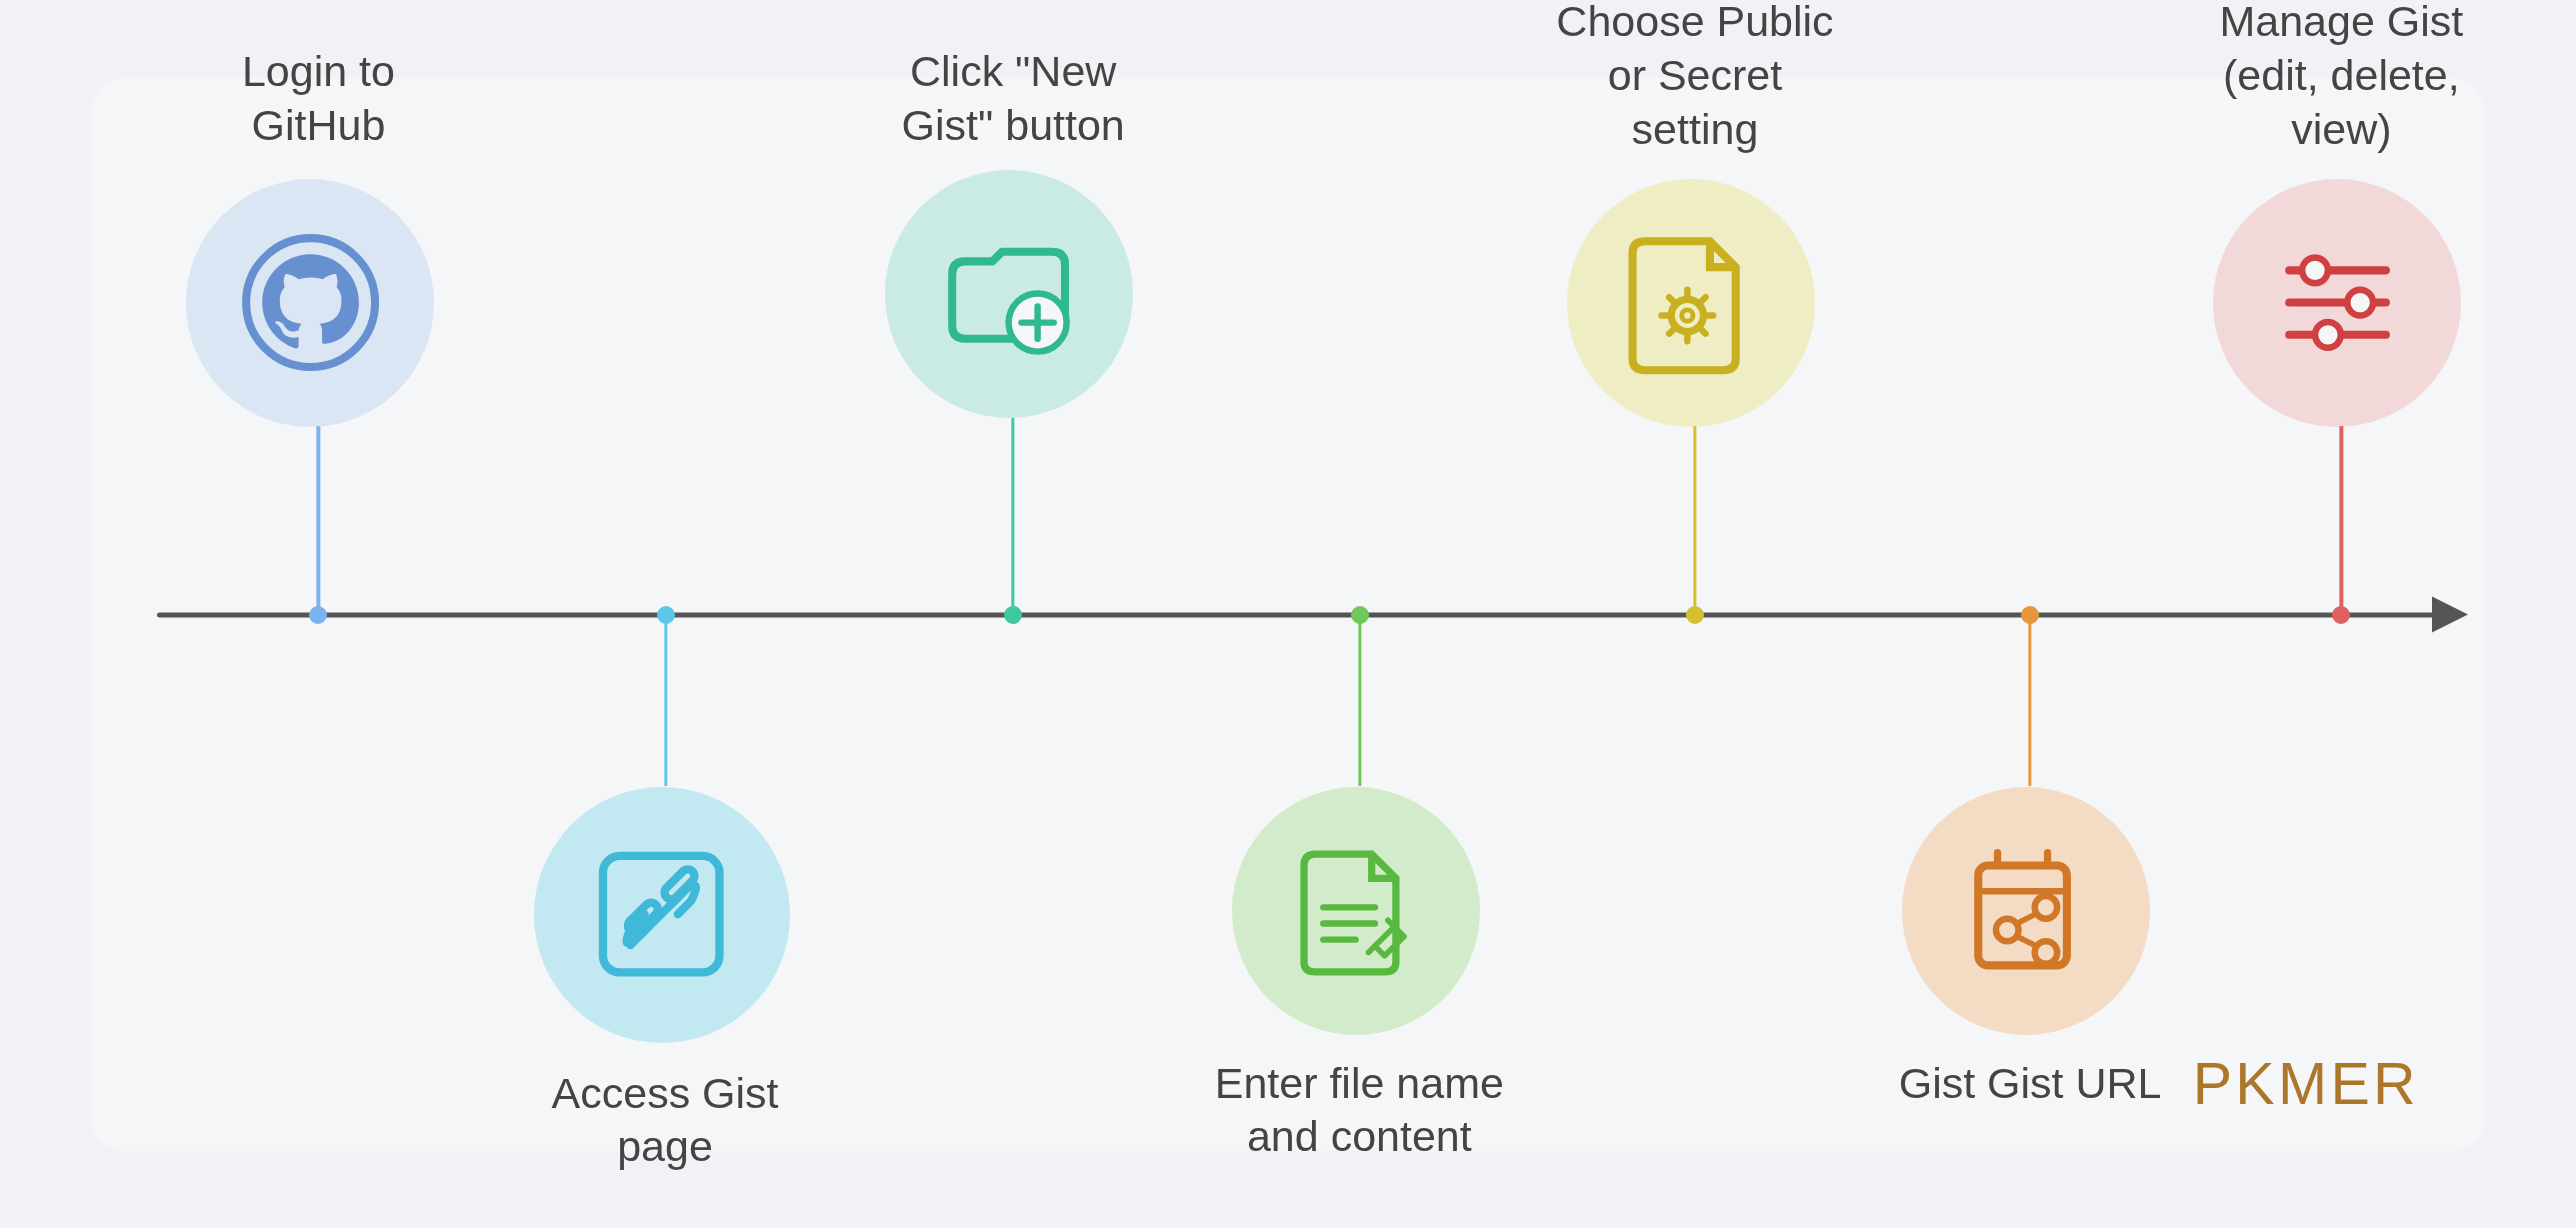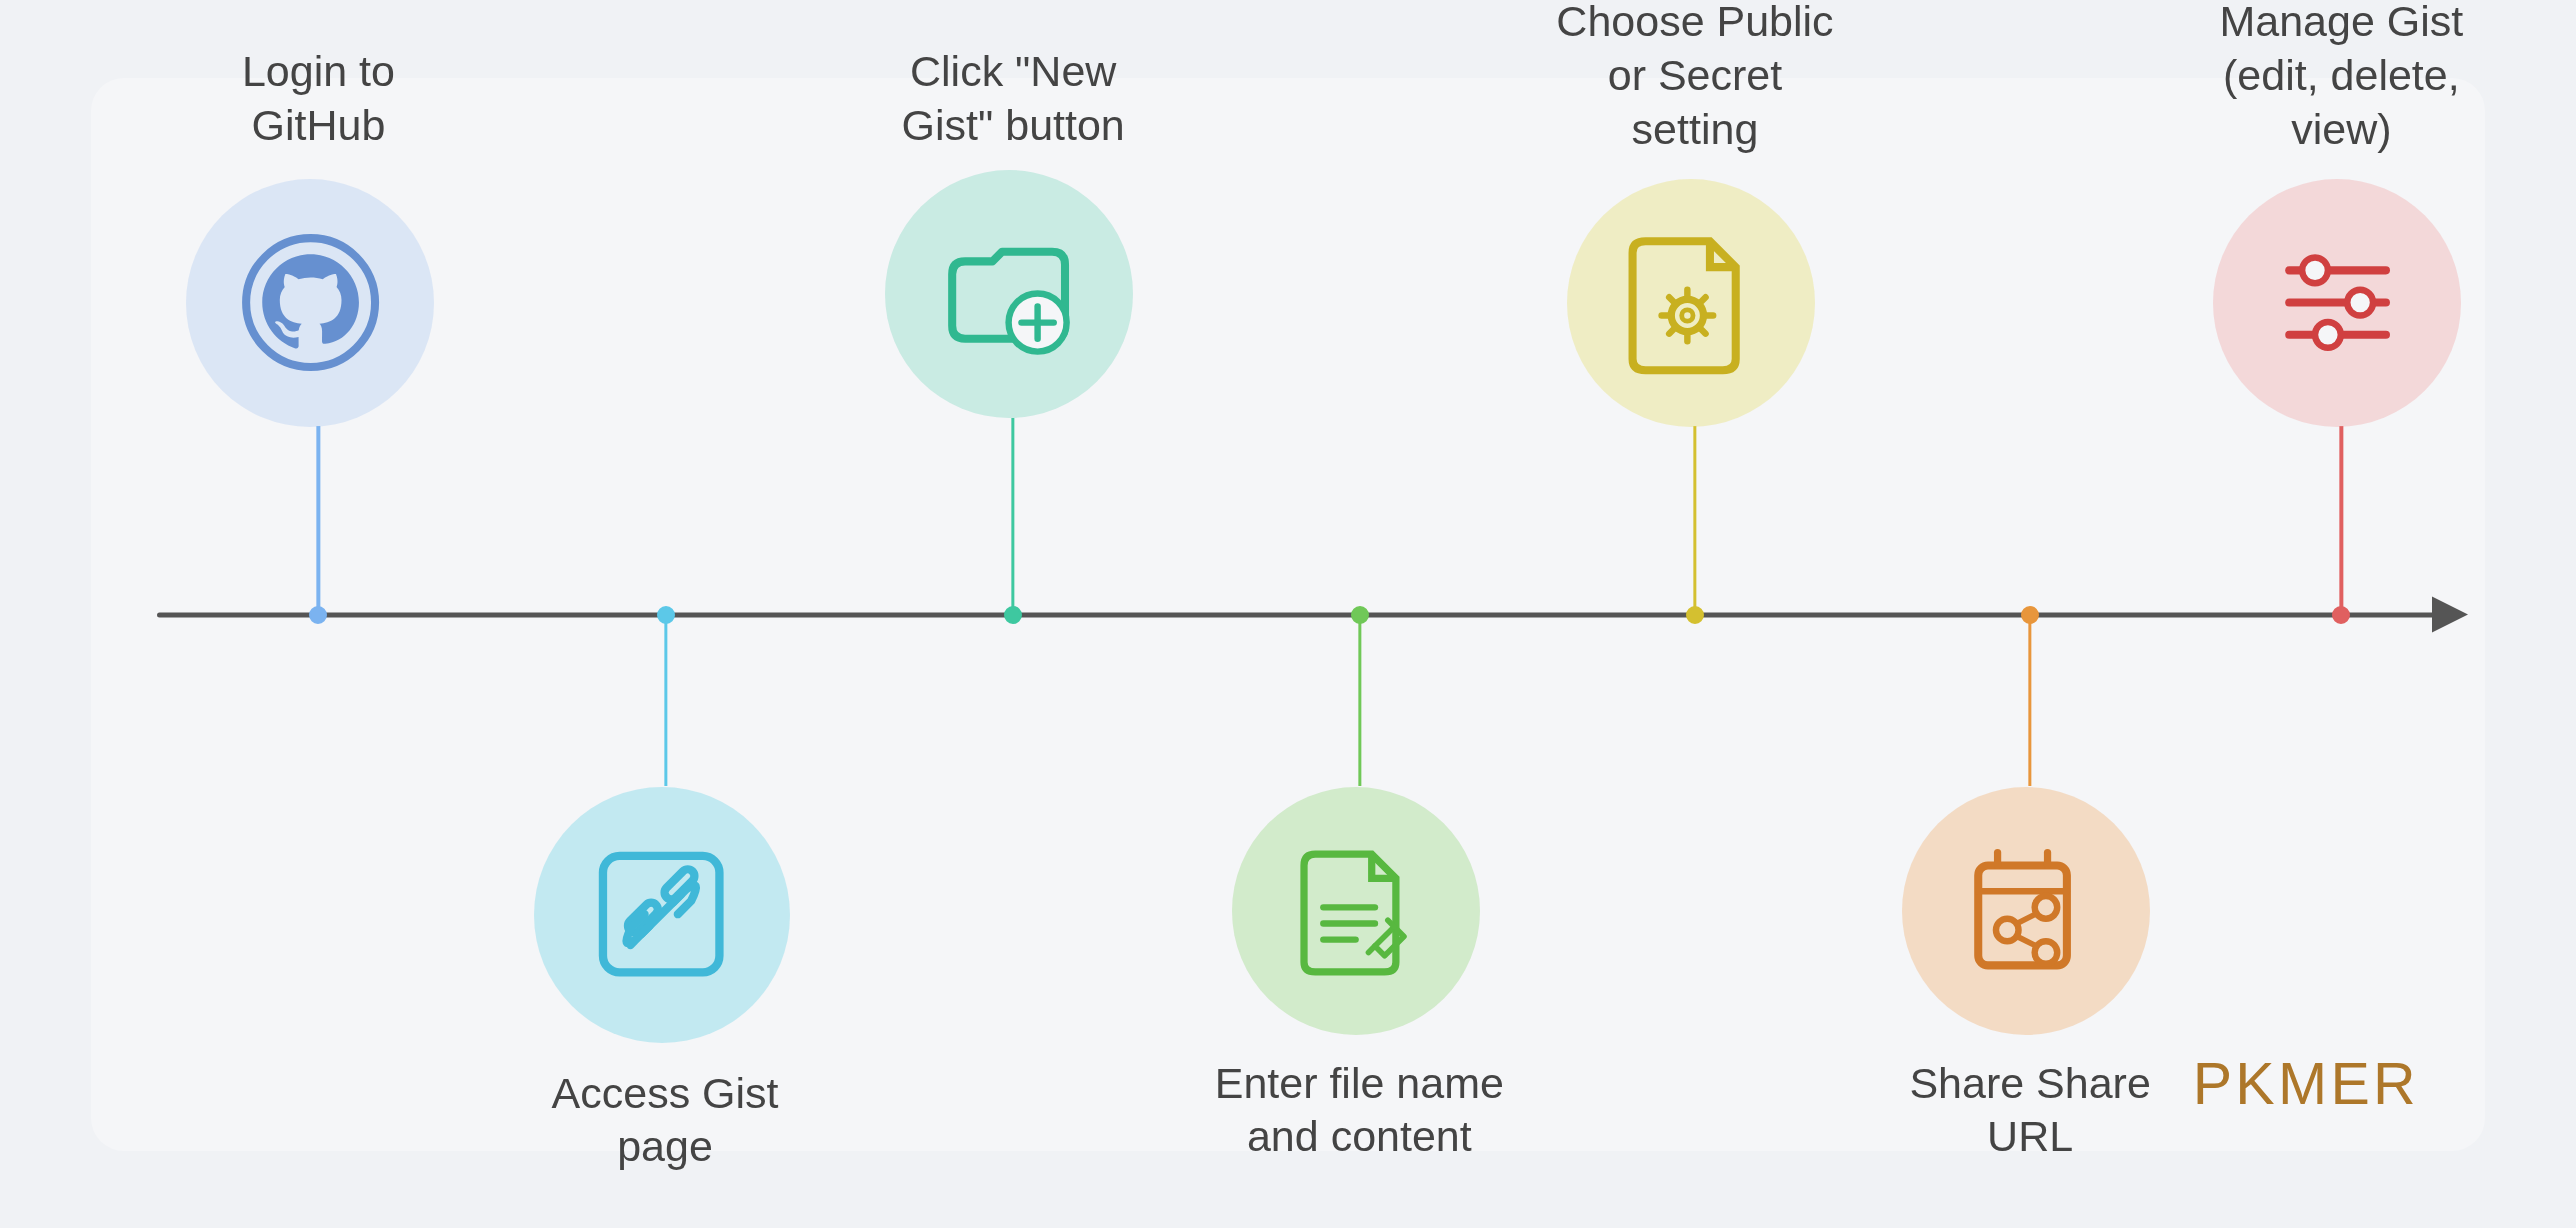--- a/index.html
+++ b/index.html
@@ -279,21 +279,21 @@
       <line x1="32" y1="22" x2="32" y2="14" stroke="#d07828" stroke-width="4.5" stroke-linecap="round"></line>
       <line x1="63" y1="22" x2="63" y2="14" stroke="#d07828" stroke-width="4.5" stroke-linecap="round"></line>
 
       <circle cx="38" cy="62" r="7" stroke="#d07828" stroke-width="4" fill="none"></circle>
       <circle cx="62" cy="48" r="7" stroke="#d07828" stroke-width="4" fill="none"></circle>
       <circle cx="62" cy="76" r="7" stroke="#d07828" stroke-width="4" fill="none"></circle>
       <line x1="44" y1="58" x2="56" y2="52" stroke="#d07828" stroke-width="3.5" stroke-linecap="round"></line>
       <line x1="44" y1="66" x2="56" y2="72" stroke="#d07828" stroke-width="3.5" stroke-linecap="round"></line>
     </svg>
   </div>
-  <div class="step-label s6-label">Share Share URL</div>
+  <div class="step-label s6-label">Gist Gist URL</div>
 
   <div class="dot s7-dot"></div>
   <div class="connector s7-connector"></div>
   <div class="step-circle s7-circle">
     <svg class="icon-svg" viewBox="0 0 100 100" fill="none" xmlns="http://www.w3.org/2000/svg">
 
       <line x1="20" y1="30" x2="80" y2="30" stroke="#d04040" stroke-width="5" stroke-linecap="round"></line>
       <line x1="20" y1="50" x2="80" y2="50" stroke="#d04040" stroke-width="5" stroke-linecap="round"></line>
       <line x1="20" y1="70" x2="80" y2="70" stroke="#d04040" stroke-width="5" stroke-linecap="round"></line>
 

